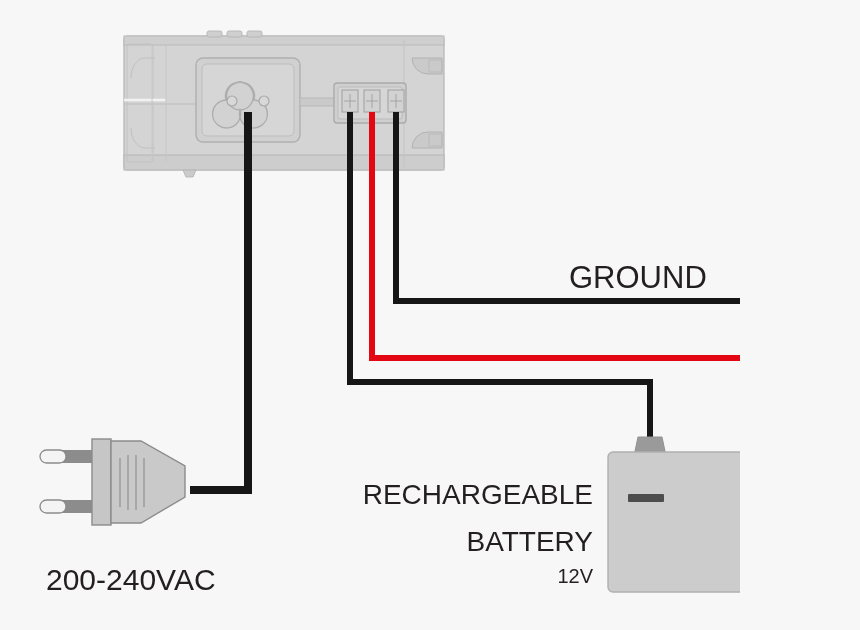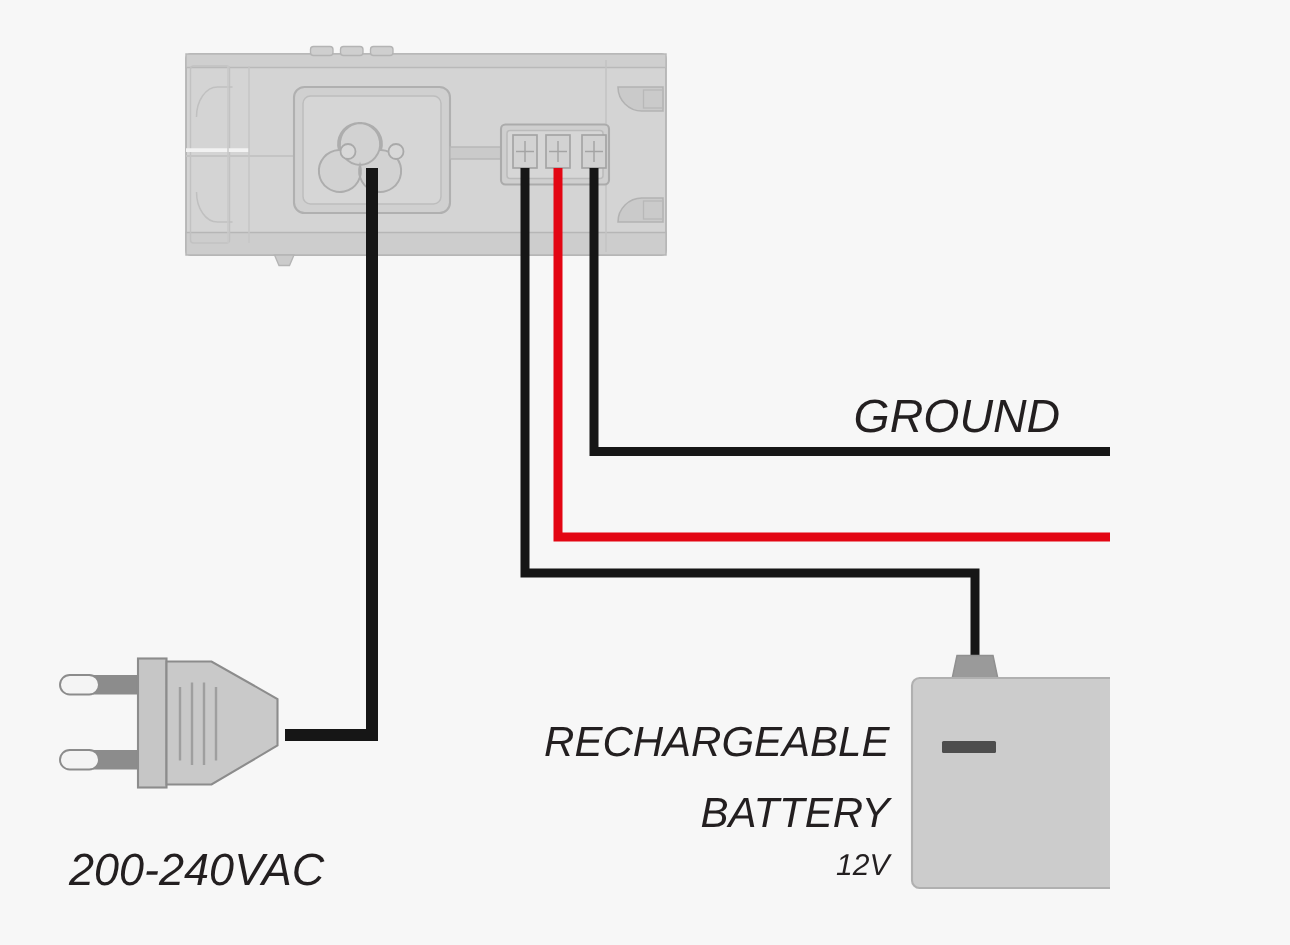--- a/index.html
+++ b/index.html
@@ -10,21 +10,20 @@
   }
   body {
     font-family: "Liberation Sans", sans-serif;
   }
   #diagram-root {
     position: relative;
     width: 740px;
     height: 630px;
     background: #5eead4;
     overflow: hidden;
-    font-style: italic;
   }
   #diagram-svg {
     display: block;
     width: 860px;
     height: 630px;
   }
   .label-text {
     font-family: "Liberation Sans", sans-serif;
     fill: #231f20;
   }

